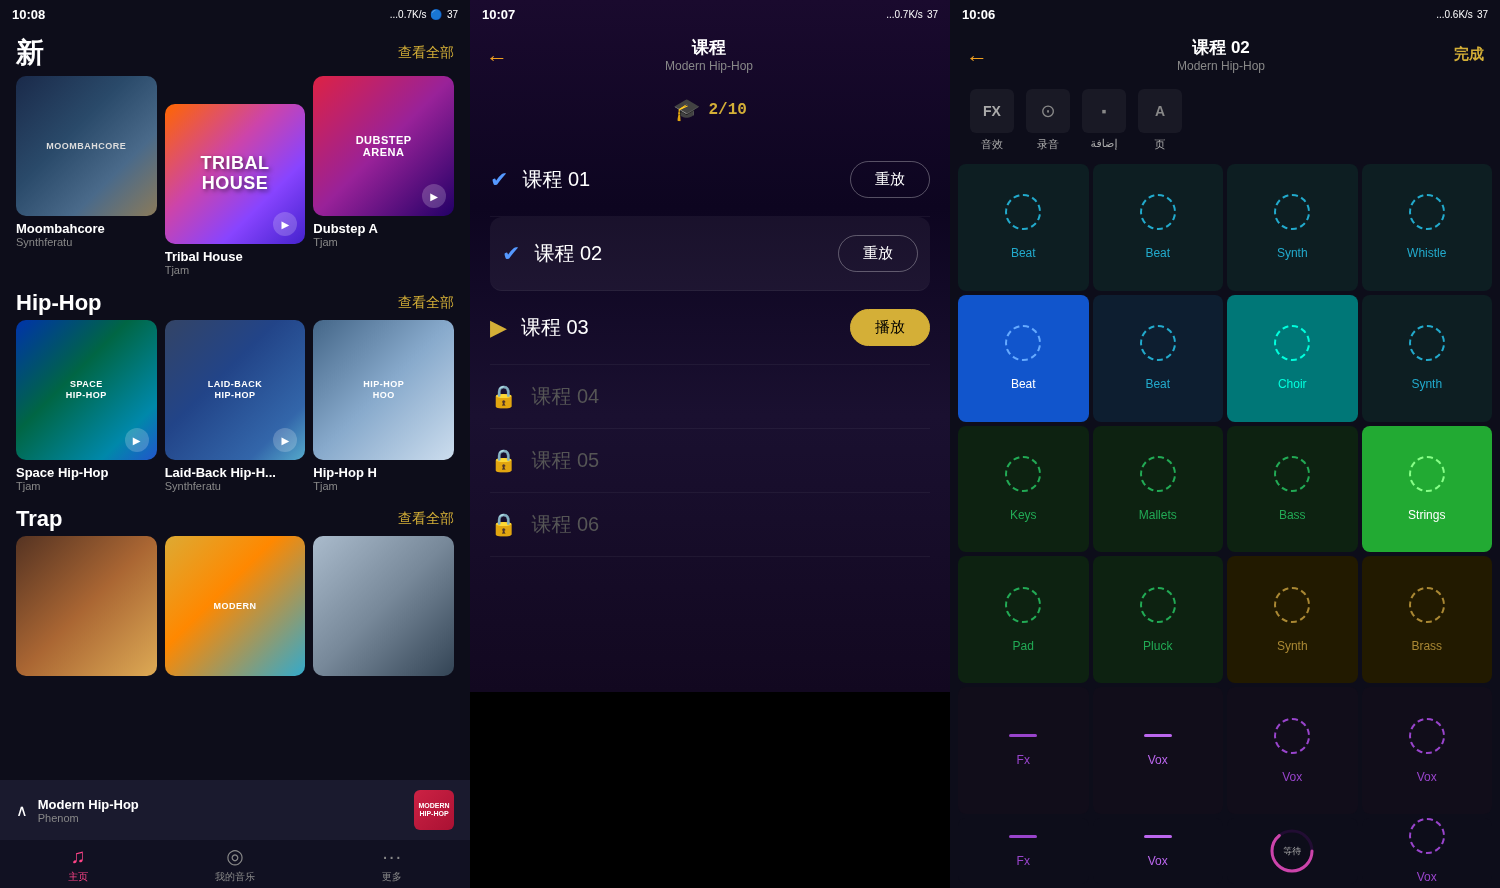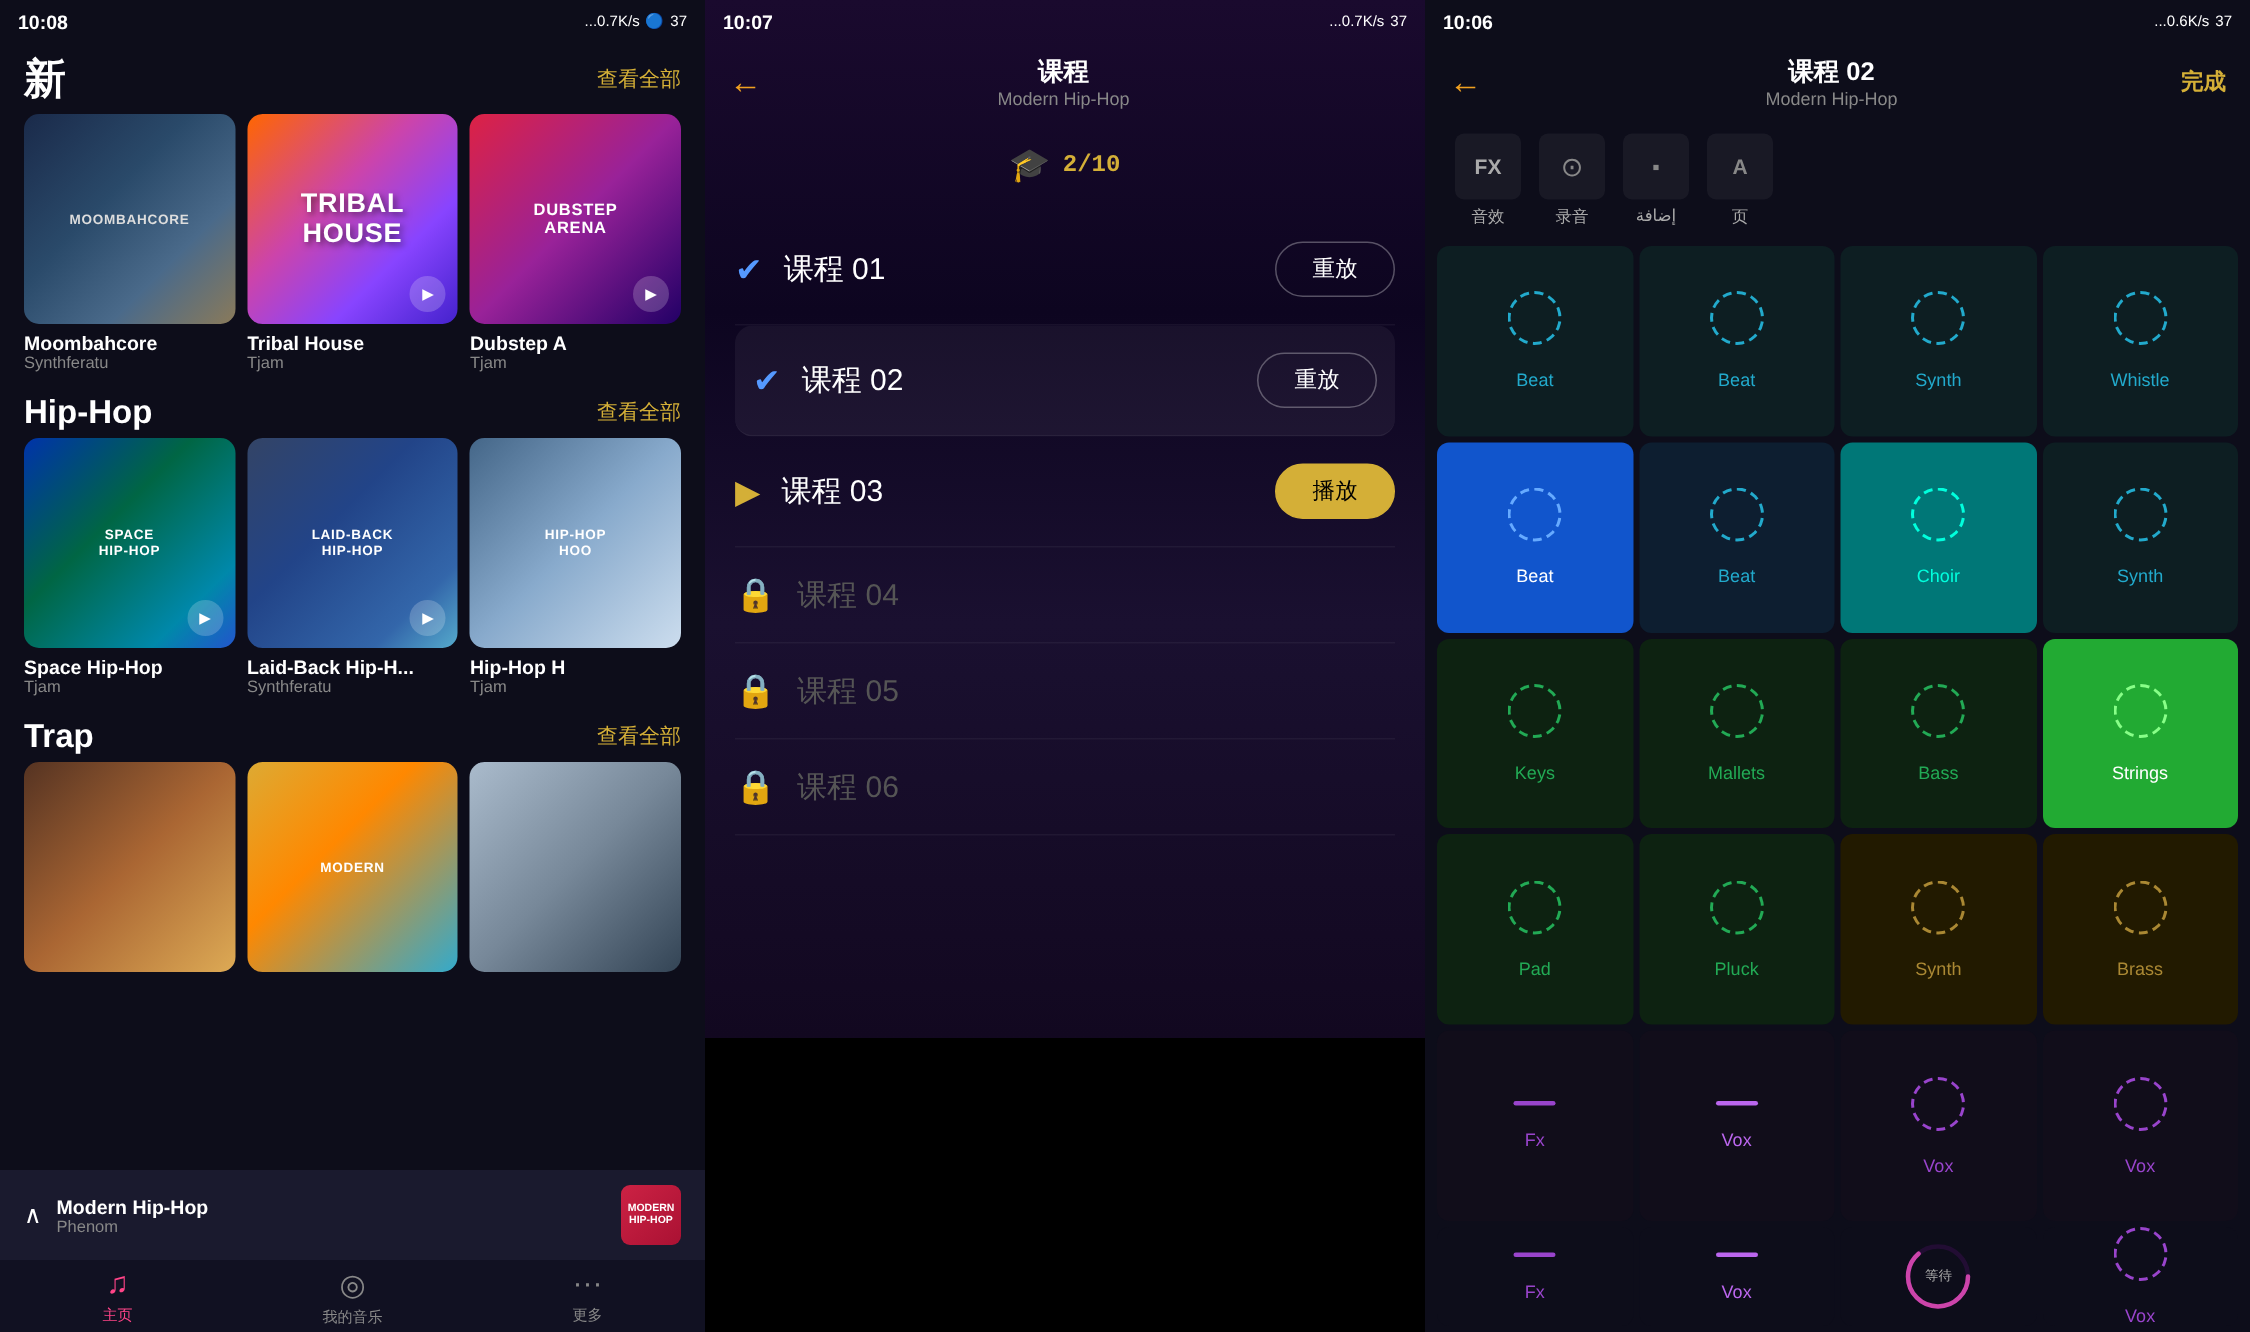--- a/index.html
+++ b/index.html
@@ -72,21 +72,21 @@
       align-items: center;
       justify-content: center;
       font-weight: 900;
       font-size: 12px;
       color: #fff;
       letter-spacing: 0.5px;
       text-align: center;
       line-height: 1.2;
     }
     .moombah-bg { background: linear-gradient(135deg, #1a2a4a 0%, #2a4a6a 40%, #4a6a8a 70%, #8a7a5a 100%); }
-    .tribal-bg { background: linear-gradient(135deg, #ff6600 0%, #cc44aa 40%, #8844ff 70%, #4422cc 100%); }
+    .tribal-bg { background: linear-gradient(135deg, #ff6600 0%, #cc44aa 40%, #8844ff 70%, #4422cc 100%); margin-top: 28px; }
     .dubstep-bg { background: linear-gradient(135deg, #dd2244 0%, #992299 50%, #220066 100%); }
     .space-bg { background: linear-gradient(135deg, #0033aa 0%, #006644 40%, #0088aa 80%, #2255cc 100%); }
     .laidback-bg { background: linear-gradient(135deg, #334466 0%, #224488 40%, #3366aa 80%, #55aacc 100%); }
     .hiphop-bg { background: linear-gradient(135deg, #446688 0%, #88aacc 50%, #ccddee 100%); }
     .trap1-bg { background: linear-gradient(135deg, #553322 0%, #aa6633 50%, #ddaa55 100%); }
     .trap2-bg { background: linear-gradient(135deg, #ddaa33 0%, #ff8800 40%, #33aacc 100%); }
     .trap3-bg { background: linear-gradient(135deg, #aabbcc 0%, #778899 50%, #334455 100%); }
 
     .play-btn-small {
       position: absolute;

